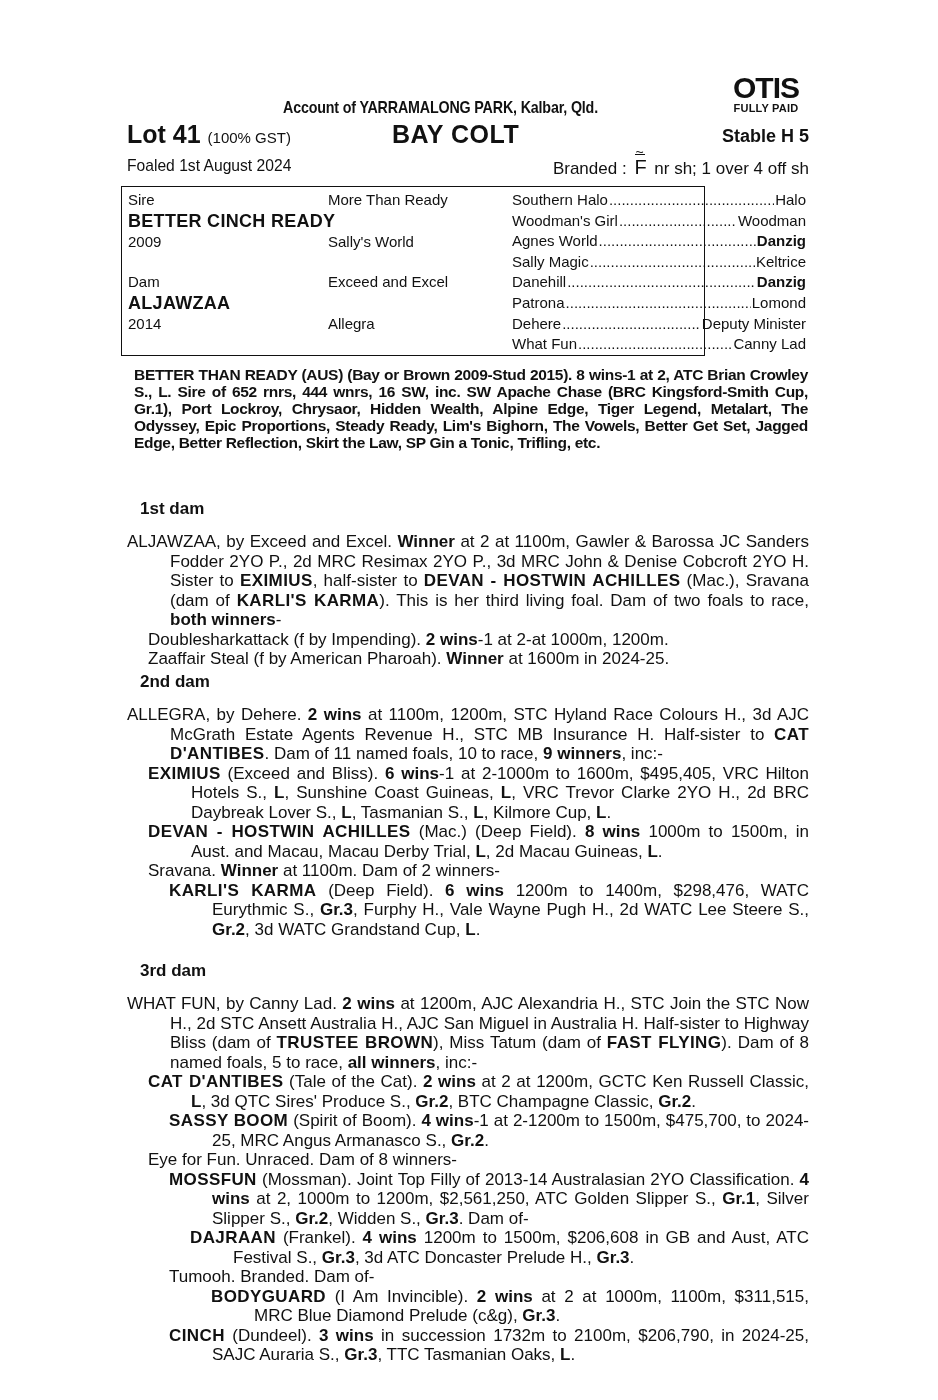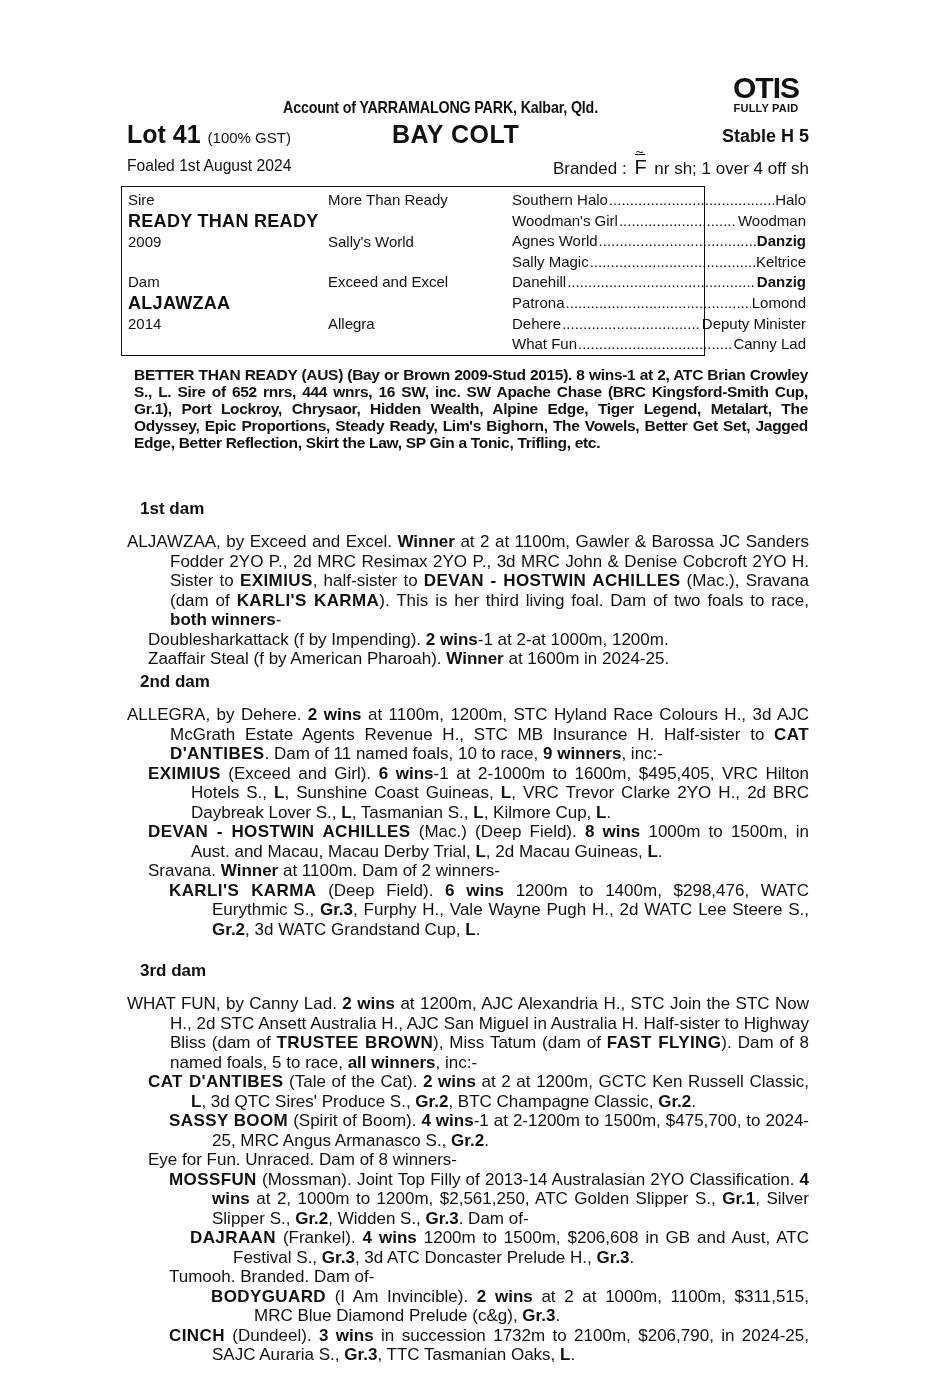--- a/index.html
+++ b/index.html
@@ -62,21 +62,21 @@
 
   <div class="foaled"><span class="cond" style="transform:scaleX(0.92)">Foaled 1st August 2024</span></div>
   <div class="branded">
     <span>Branded :</span>
     <span class="brand-glyph">F</span>
     <span>nr sh; 1 over 4 off sh</span>
   </div>
 
   <div class="ped">
     <div class="row c1" style="top:4px">Sire</div>
-    <div class="row c1 big" style="top:24px">READY THAN READY</div>
+    <div class="row c1 big" style="top:24px">BETTER CINCH READY</div>
     <div class="row c1" style="top:46px">2009</div>
     <div class="row c2" style="top:4px">More Than Ready</div>
     <div class="row c2" style="top:46px">Sally's World</div>
 
     <div class="row c1" style="top:86px">Dam</div>
     <div class="row c1 big" style="top:106px">ALJAWZAA</div>
     <div class="row c1" style="top:128px">2014</div>
     <div class="row c2" style="top:86px">Exceed and Excel</div>
     <div class="row c2" style="top:128px">Allegra</div>
 
@@ -129,21 +129,21 @@
   <div id="sections">
       <div class="sec" style="top: 486px;">
         <h3>1st dam</h3>
         <div class="p l0"><span>ALJAWZAA, by Exceed and Excel. </span><b>Winner</b><span> at 2 at 1100m, Gawler &amp; Barossa JC Sanders Fodder 2YO P., 2d MRC Resimax 2YO P., 3d MRC John &amp; Denise Cobcroft 2YO H. Sister to </span><b class="caps">EXIMIUS</b><span>, half-sister to </span><b class="caps">DEVAN - HOSTWIN ACHILLES</b><span> (Mac.), Sravana (dam of </span><b class="caps">KARLI'S KARMA</b><span>). This is her third living foal. Dam of two foals to race, </span><b>both winners</b><span>-</span></div>
         <div class="p l1"><span>Doublesharkattack (f by Impending). </span><b>2 wins</b><span>-1 at 2-at 1000m, 1200m.</span></div>
         <div class="p l1"><span>Zaaffair Steal (f by American Pharoah). </span><b>Winner</b><span> at 1600m in 2024-25.</span></div>
       </div>
       <div class="sec" style="top: 659px;">
         <h3>2nd dam</h3>
         <div class="p l0"><span>ALLEGRA, by Dehere. </span><b>2 wins</b><span> at 1100m, 1200m, STC Hyland Race Colours H., 3d AJC McGrath Estate Agents Revenue H., STC MB Insurance H. Half-sister to </span><b class="caps">CAT D'ANTIBES</b><span>. Dam of 11 named foals, 10 to race, </span><b>9 winners</b><span>, inc:-</span></div>
-        <div class="p l1"><b class="caps">EXIMIUS</b><span> (Exceed and Girl). </span><b>6 wins</b><span>-1 at 2-1000m to 1600m, $495,405, VRC Hilton Hotels S., </span><b>L</b><span>, Sunshine Coast Guineas, </span><b>L</b><span>, VRC Trevor Clarke 2YO H., 2d BRC Daybreak Lover S., </span><b>L</b><span>, Tasmanian S., </span><b>L</b><span>, Kilmore Cup, </span><b>L</b><span>.</span></div>
+        <div class="p l1"><b class="caps">EXIMIUS</b><span> (Exceed and Bliss). </span><b>6 wins</b><span>-1 at 2-1000m to 1600m, $495,405, VRC Hilton Hotels S., </span><b>L</b><span>, Sunshine Coast Guineas, </span><b>L</b><span>, VRC Trevor Clarke 2YO H., 2d BRC Daybreak Lover S., </span><b>L</b><span>, Tasmanian S., </span><b>L</b><span>, Kilmore Cup, </span><b>L</b><span>.</span></div>
         <div class="p l1"><b class="caps">DEVAN - HOSTWIN ACHILLES</b><span> (Mac.) (Deep Field). </span><b>8 wins</b><span> 1000m to 1500m, in Aust. and Macau, Macau Derby Trial, </span><b>L</b><span>, 2d Macau Guineas, </span><b>L</b><span>.</span></div>
         <div class="p l1"><span>Sravana. </span><b>Winner</b><span> at 1100m. Dam of 2 winners-</span></div>
         <div class="p l2"><b class="caps">KARLI'S KARMA</b><span> (Deep Field). </span><b>6 wins</b><span> 1200m to 1400m, $298,476, WATC Eurythmic S., </span><b>Gr.3</b><span>, Furphy H., Vale Wayne Pugh H., 2d WATC Lee Steere S., </span><b>Gr.2</b><span>, 3d WATC Grandstand Cup, </span><b>L</b><span>.</span></div>
       </div>
       <div class="sec" style="top: 948px;">
         <h3>3rd dam</h3>
         <div class="p l0"><span>WHAT FUN, by Canny Lad. </span><b>2 wins</b><span> at 1200m, AJC Alexandria H., STC Join the STC Now H., 2d STC Ansett Australia H., AJC San Miguel in Australia H. Half-sister to Highway Bliss (dam of </span><b class="caps">TRUSTEE BROWN</b><span>), Miss Tatum (dam of </span><b class="caps">FAST FLYING</b><span>). Dam of 8 named foals, 5 to race, </span><b>all winners</b><span>, inc:-</span></div>
         <div class="p l1"><b class="caps">CAT D'ANTIBES</b><span> (Tale of the Cat). </span><b>2 wins</b><span> at 2 at 1200m, GCTC Ken Russell Classic, </span><b>L</b><span>, 3d QTC Sires' Produce S., </span><b>Gr.2</b><span>, BTC Champagne Classic, </span><b>Gr.2</b><span>.</span></div>
         <div class="p l2"><b class="caps">SASSY BOOM</b><span> (Spirit of Boom). </span><b>4 wins</b><span>-1 at 2-1200m to 1500m, $475,700, to 2024-25, MRC Angus Armanasco S., </span><b>Gr.2</b><span>.</span></div>
         <div class="p l1"><span>Eye for Fun. Unraced. Dam of 8 winners-</span></div>

